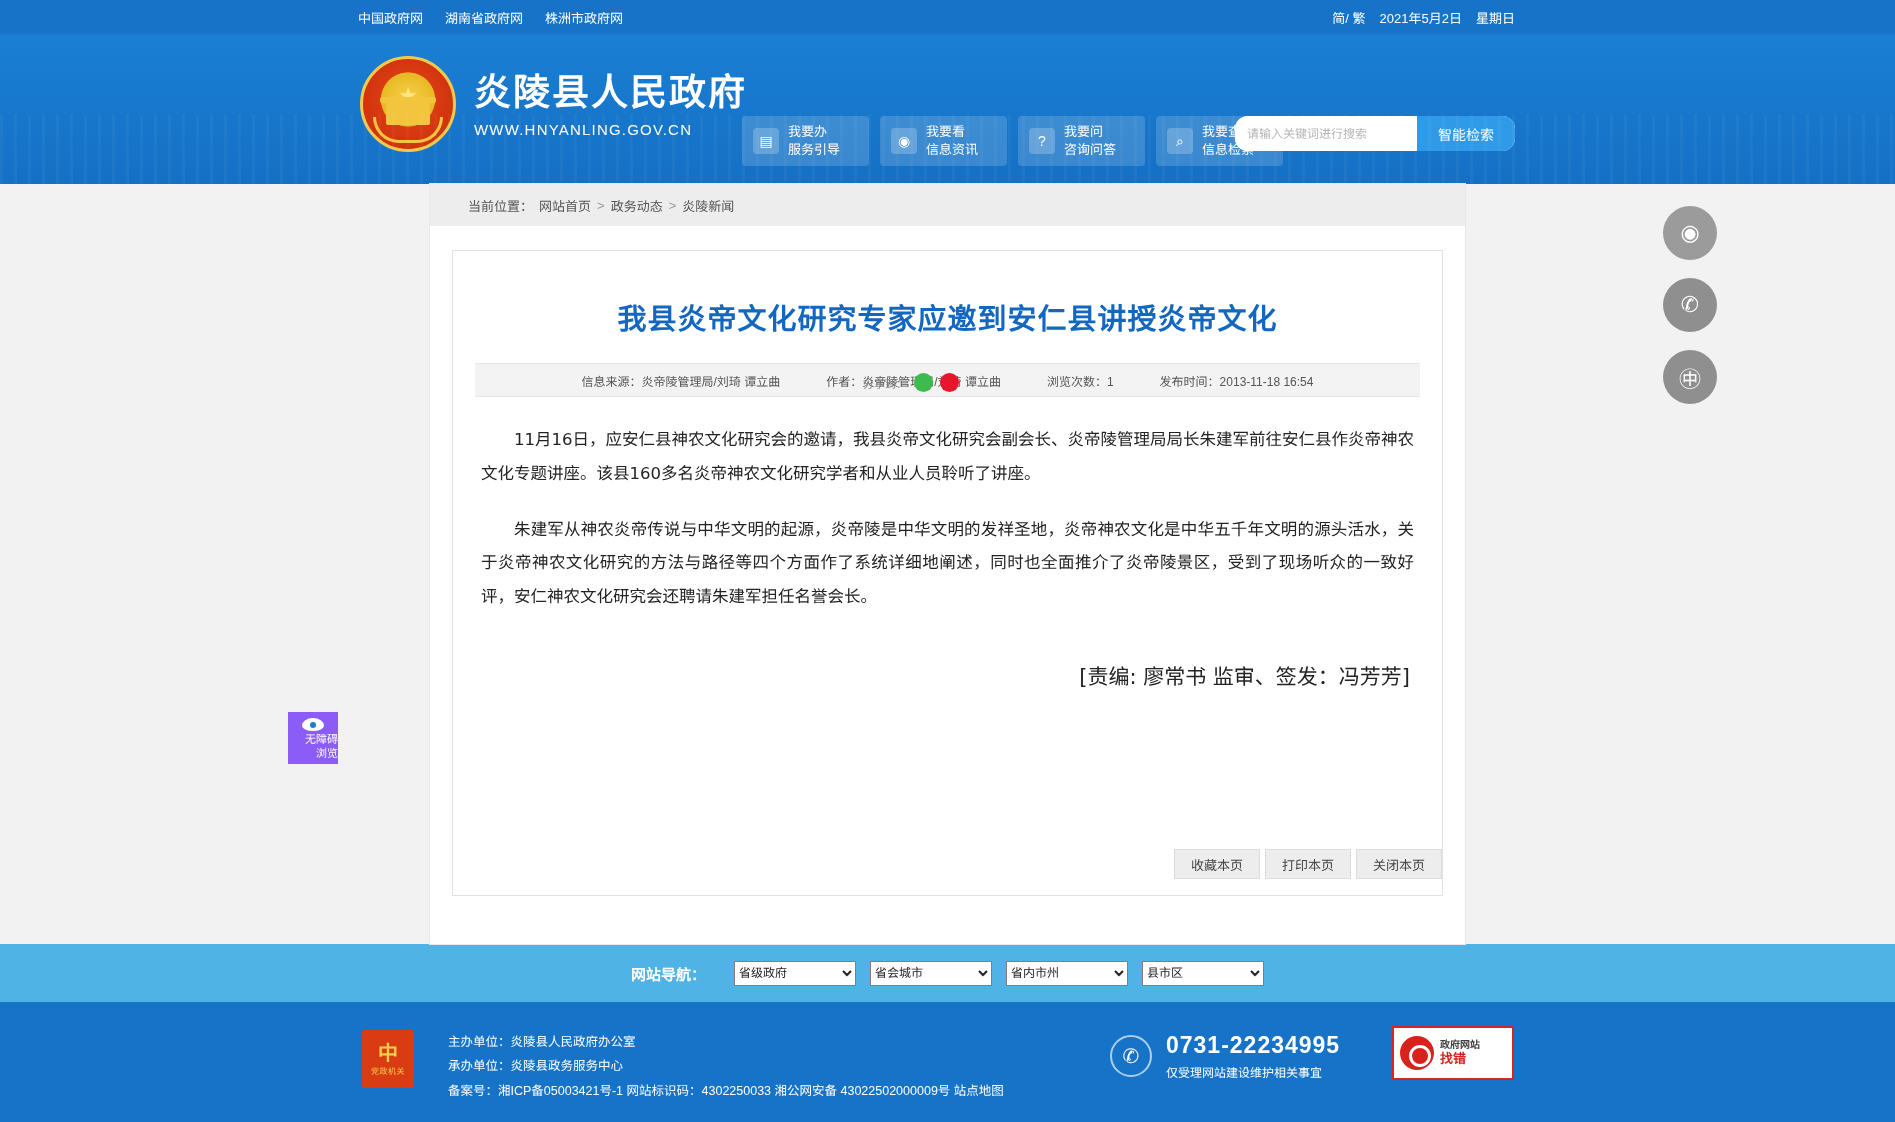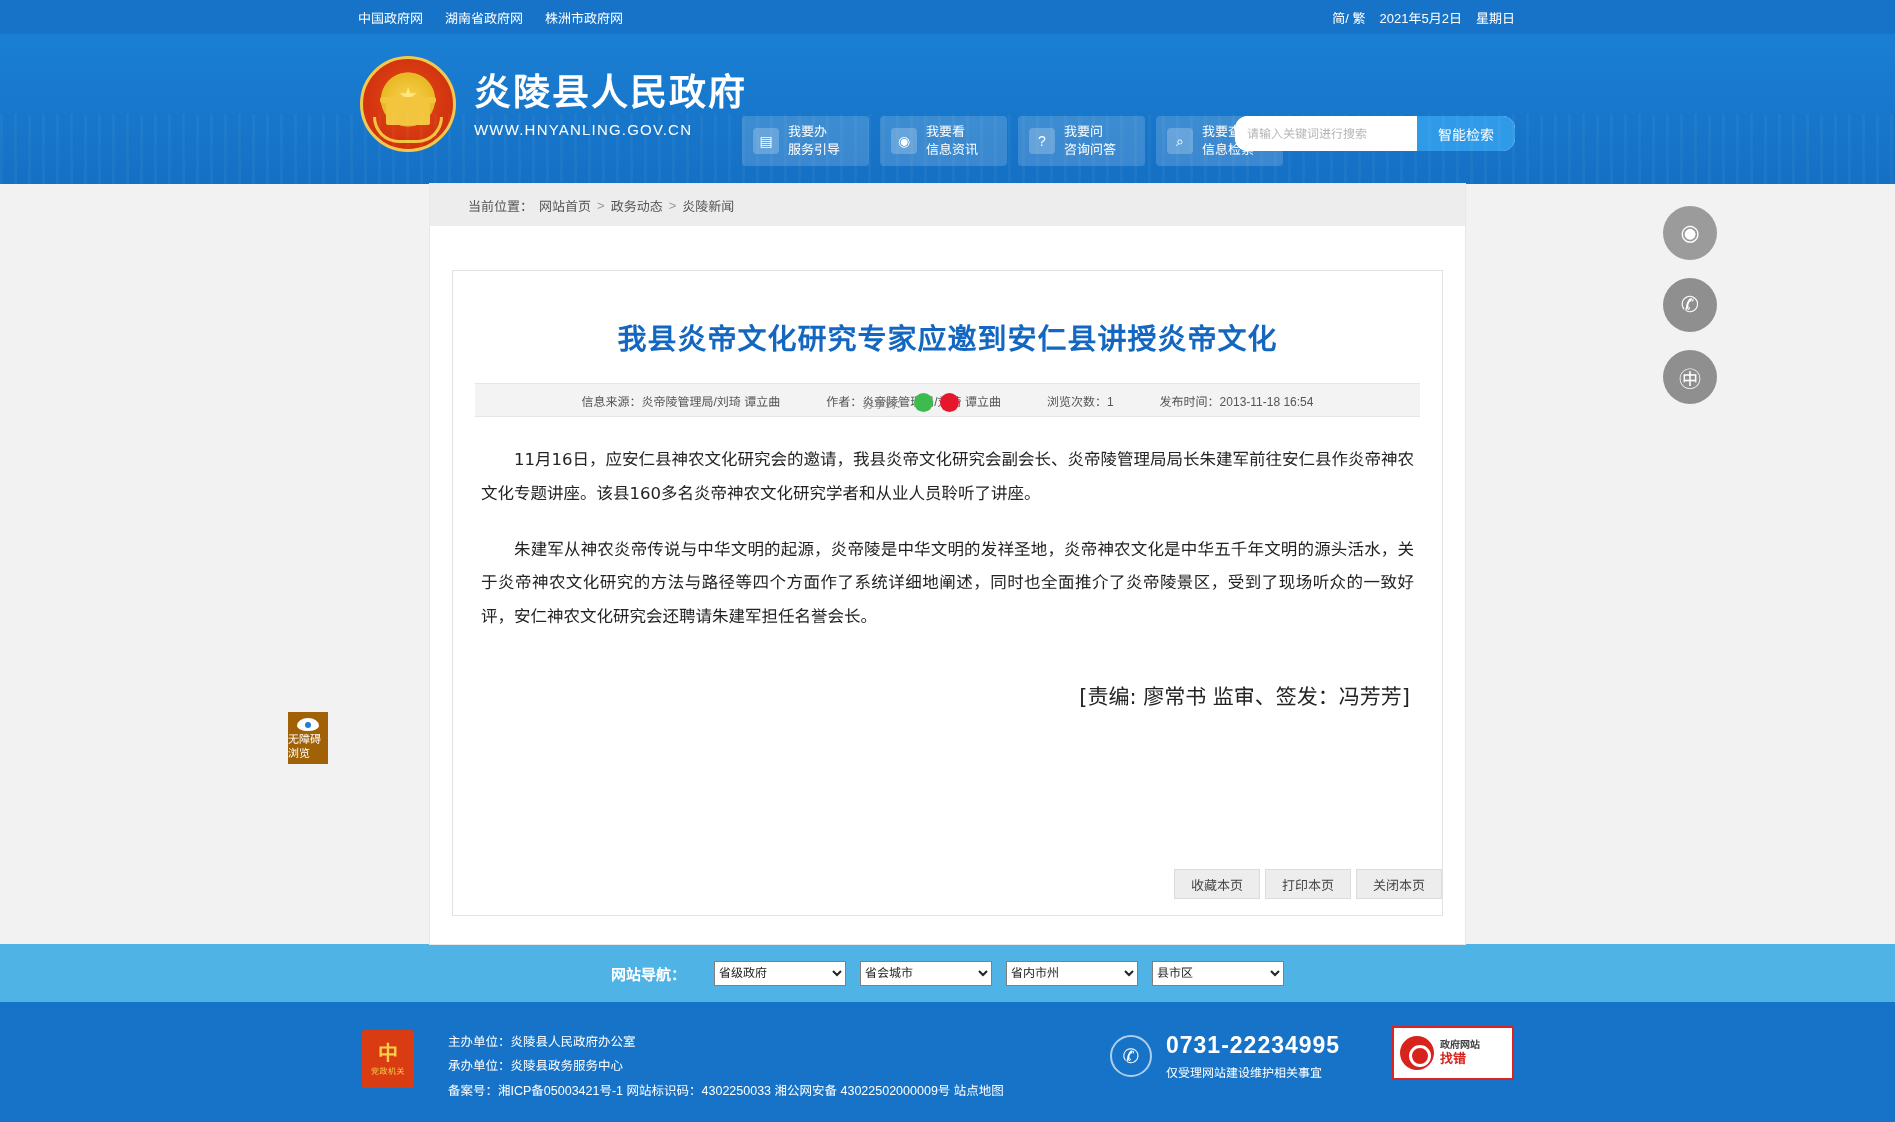--- a/index.html
+++ b/index.html
@@ -186,21 +186,21 @@
     align-items: center;
     padding-left: 38px;
     font-size: 13px;
     color: #555;
     gap: 6px;
   }
   .breadcrumb a { color: #555; text-decoration: none; }
   .breadcrumb .sep { color: #999; }
 
   .article-card {
-    margin: 44px 22px 0 22px;
+    margin: 24px 22px 0 22px;
     border: 1px solid #e2e2e2;
     background: #fff;
     padding: 26px 22px 20px 22px;
     min-height: 646px;
     position: relative;
   }
   .article-title {
     text-align: center;
     color: #1467c0;
     font-size: 29px;
@@ -288,26 +288,26 @@
     cursor: pointer;
   }
   .rail .rb.wx { background: #8f8f8f; }
   .rail .rb.wb { background: #8f8f8f; }
 
   
   .a11y {
     position: absolute;
     left: 288px;
     top: 528px;
-    width: 40px; height: 52px;
-    background: #a16207;
+    width: 50px; height: 52px;
+    background: #8b5cf6;
     color: #fff;
     font-size: 11px;
     line-height: 1.25;
-    text-align: left;
+    text-align: right;
     padding-top: 6px;
     cursor: pointer;
   }
   .a11y .eye {
     width: 22px; height: 13px;
     margin: 0 auto 2px auto;
     border-radius: 50%/60% 60% 40% 40%;
     background: #fff;
     position: relative;
   }
@@ -323,21 +323,21 @@
     background: #4fb3e6;
     display: flex;
     align-items: center;
     justify-content: center;
     gap: 14px;
     color: #ffffff;
     font-size: 15px;
   }
   .navstrip .lbl { font-weight: 700; margin-right: 14px; }
   .navstrip select {
-    width: 132px;
+    width: 122px;
     height: 25px;
     font-size: 12px;
     font-family: "Liberation Sans", sans-serif;
     border: 1px solid #7f7f7f;
     background: #ffffff;
     color: #222;
   }
 
   
   .footer {

